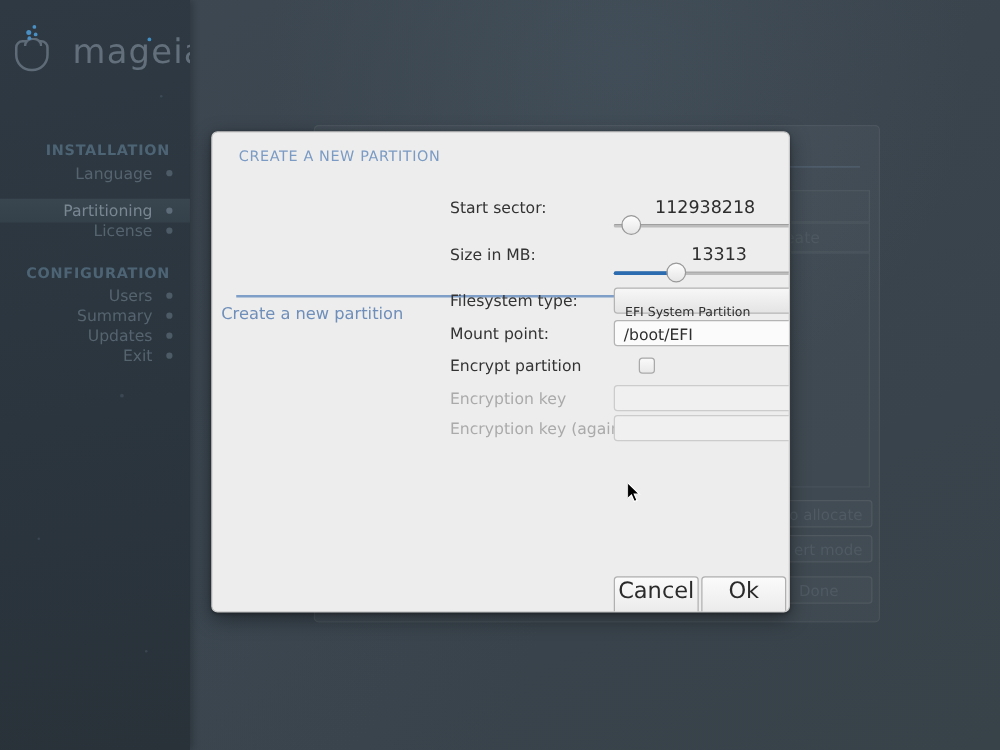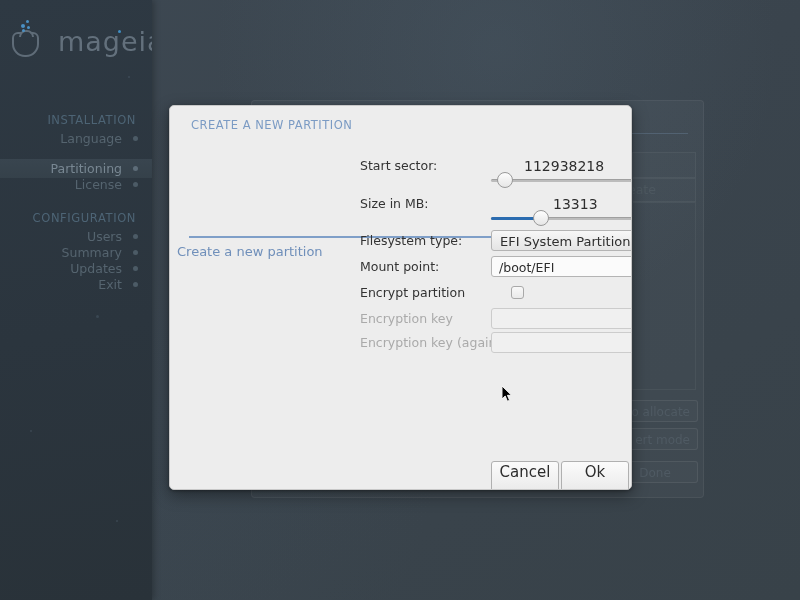--- a/index.html
+++ b/index.html
@@ -89,21 +89,21 @@
     left: 108px; top: 12px;
     width: 3px; height: 3px;
     border-radius: 50%;
     background: #3f8ec4;
   }
 
   .nav-group-title {
     position: absolute;
     right: 16px;
     font-size: 11.5px;
-    font-weight: normal;
+    font-weight: bold;
     letter-spacing: 0.6px;
     color: #4d6475;
     text-align: left;
   }
   .nav-item {
     position: absolute;
     right: 0;
     width: 152px;
     height: 19px;
     line-height: 19px;
@@ -285,22 +285,22 @@
     left: 321px;
     width: 306px;
     height: 21px;
     background: linear-gradient(to bottom, #f7f7f7 0%, #e4e4e4 100%);
     border: 1px solid #b4b4b4;
     border-radius: 3px;
     box-sizing: border-box;
   }
   .combo .ctext {
     position: absolute;
-    left: 8px; top: 3px;
-    font-size: 13px;
+    left: 8px; top: 14px;
+    font-size: 10px;
     color: #2e2e2e;
   }
 
   .textinput {
     position: absolute;
     height: 21px;
     background: #fbfbfb;
     border: 1px solid #b4b4b4;
     border-radius: 3px;
     box-sizing: border-box;
@@ -323,21 +323,21 @@
     border: 1px solid #a9a9a9;
     border-radius: 3px;
     box-sizing: border-box;
   }
 
   .dlg-btn {
     position: absolute;
     width: 68px; height: 38px;
     line-height: 21px;
     text-align: center;
-    font-size: 15px;
+    font-size: 18px;
     color: #2b2b2b;
     background: linear-gradient(to bottom, #fbfbfb 0%, #e6e6e6 100%);
     border: 1px solid #b0b0b0;
     border-radius: 3px;
     box-sizing: border-box;
   }
 
   
   #cursor {
     position: absolute;

